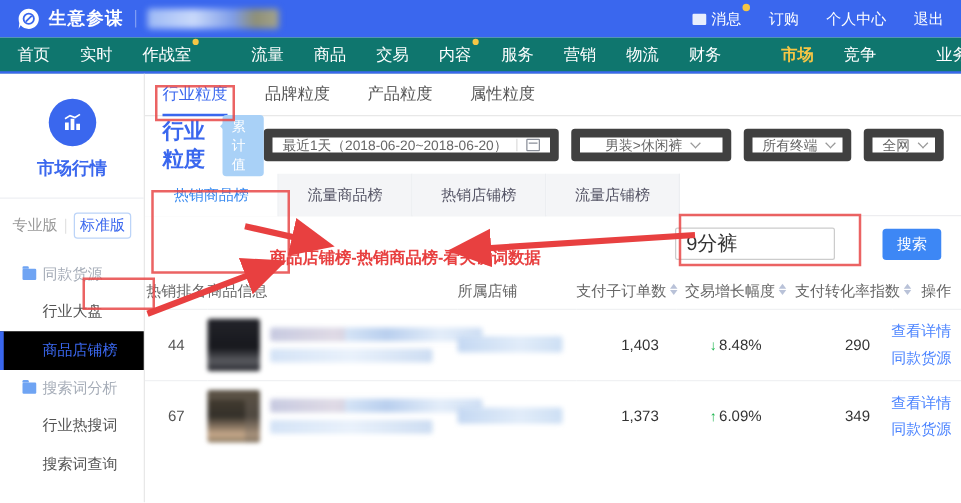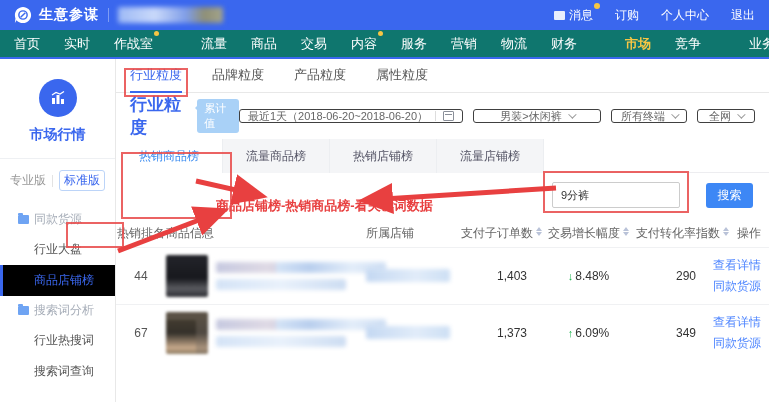--- a/index.html
+++ b/index.html
@@ -49,37 +49,37 @@
   .main-tabs { height:34px; display:flex; align-items:center; gap:30px; padding:0 0 0 14px; border-bottom:1px solid #e8e8e8; font-size:13px; color:#555; }
   .main-tab { cursor:pointer; height:34px; line-height:32px; }
   .main-tab.active { color:#3a67ee; border-bottom:2px solid #3a67ee; }
 
   
   .panel-head { height:46px; display:flex; align-items:center; padding:0 14px; }
   .panel-title { color:#3a67ee; font-size:17px; font-weight:bold; }
   .badge { margin-left:10px; background:#a9d1f7; color:#fff; font-size:11px; padding:2px 7px; border-radius:3px; position:relative; }
   .badge:before { content:""; position:absolute; left:-5px; top:6px; border:3px solid transparent; border-right-color:#a9d1f7; }
   .head-controls { margin-left:auto; display:flex; align-items:center; gap:10px; font-size:11px; color:#666; }
-  .ctrl-box { border:1px solid #404040; border-radius:3px; height:14px; display:flex; align-items:center; padding:0 8px; cursor:pointer; background:#fff; white-space:nowrap; }
+  .ctrl-box { border:7px solid #404040; border-radius:3px; height:26px; display:flex; align-items:center; padding:0 8px; cursor:pointer; background:#fff; white-space:nowrap; }
   .date-box .cal { margin-left:7px; padding-left:7px; border-left:1px solid #ddd; display:flex; align-items:center; }
   .cal-glyph { width:11px; height:10px; border:1px solid #8a8f99; border-radius:1px; position:relative; }
   .cal-glyph:before { content:""; position:absolute; top:2px; left:1px; right:1px; border-top:1px solid #8a8f99; }
   .caret { margin-left:6px; width:6px; height:6px; border-right:1px solid #999; border-bottom:1px solid #999; transform:rotate(45deg) translateY(-2px); }
   .dd-cat { min-width:128px; justify-content:center; }
   .dd-term { min-width:76px; justify-content:center; }
   .dd-net { min-width:58px; justify-content:center; }
 
   
   .sub-tabs { height:34px; display:flex; border-bottom:1px solid #ededf0; background:#fff; }
   .sub-tab { width:107px; height:34px; display:flex; align-items:center; justify-content:center; font-size:12px; color:#556; background:#f4f5f7; border-right:1px solid #eceef1; cursor:pointer; }
   .sub-tab.active { background:#fff; color:#3a8bf0; }
 
   
   .search-row { height:48px; position:relative; }
-  .search-input { position:absolute; left:436px; top:9px; width:128px; height:26px; border:1px solid #ccc; border-radius:2px; font-size:11px; color:#333; padding:0 8px; outline:none; font-family:inherit; }
+  .search-input { position:absolute; left:424px; top:9px; width:128px; height:26px; border:1px solid #ccc; border-radius:2px; font-size:16px; color:#333; padding:0 8px; outline:none; font-family:inherit; }
   .search-btn { position:absolute; left:590px; top:10px; width:47px; height:25px; background:#3d87f5; color:#fff; border:none; border-radius:3px; font-size:12px; cursor:pointer; font-family:inherit; }
 
   
   .annotation { position:absolute; left:100px; top:138px; width:225px; color:#e84040; font-size:13px; font-weight:bold; line-height:18px; z-index:30; }
 
   
   .rank-table { width:100%; border-collapse:collapse; font-size:12px; table-layout:fixed; }
   .rank-table th { color:#666; font-weight:normal; height:26px; text-align:left; white-space:nowrap; }
   .rank-table td { height:57px; border-top:1px solid #f0f1f3; vertical-align:middle; }
   .col-rank { width:50px; text-align:center !important; }

